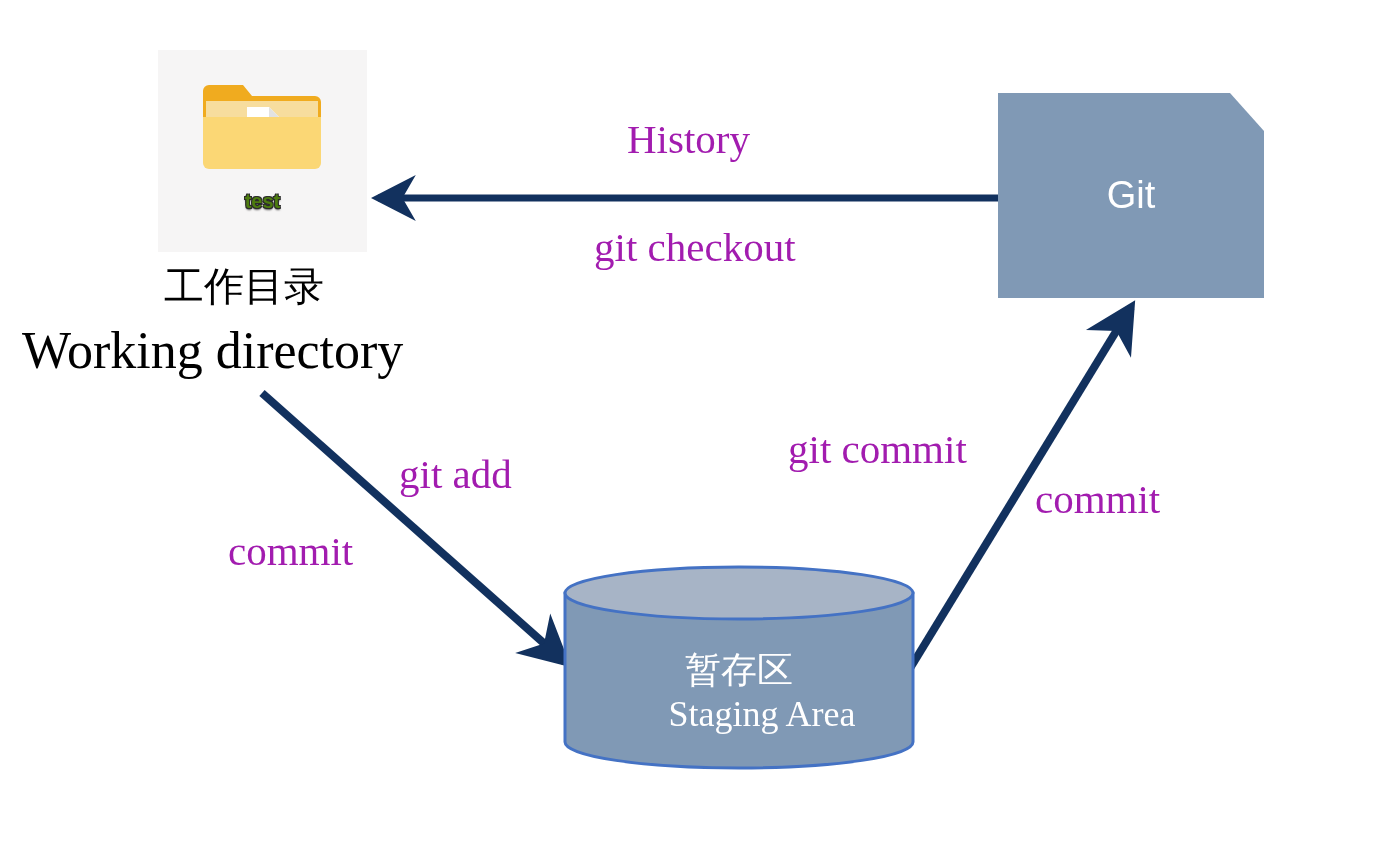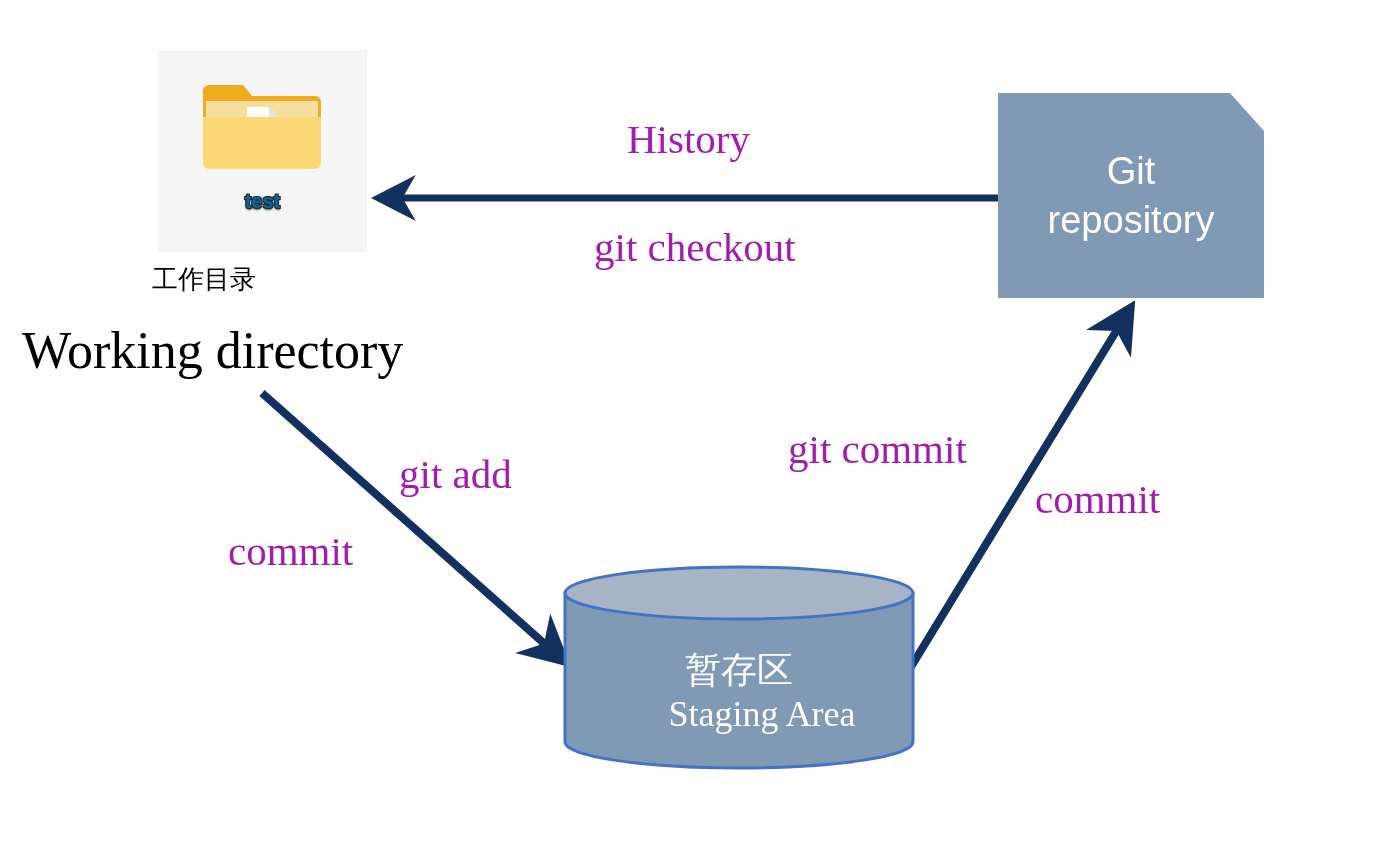--- a/index.html
+++ b/index.html
@@ -46,21 +46,21 @@
   }
   #wd-icon-label {
     position: absolute;
     left: 0;
     top: 140px;
     width: 209px;
     text-align: center;
     font-family: "Liberation Sans", "DejaVu Sans", sans-serif;
     font-size: 20px;
     font-weight: bold;
-    color: #0369a1;
+    color: #4d7c0f;
     text-shadow:
        1px  1px 0 #2b2b2b,
       -1px  1px 0 #2b2b2b,
        1px -1px 0 #2b2b2b,
       -1px -1px 0 #2b2b2b,
        0px  2px 2px rgba(0,0,0,.7);
     letter-spacing: 0px;
   }
 
   
@@ -70,23 +70,23 @@
     line-height: 1.05;
   }
   .label-black {
     color: #000000;
   }
   .label-blue {
     color: #a21caf;
   }
 
   #wd-cn {
-    left: 152px;
+    left: 164px;
     top: 266px;
-    font-size: 26px;
+    font-size: 40px;
   }
   #wd-en {
     left: 22px;
     top: 316px;
     font-size: 52px;
     margin-top: 8px;
   }
   #lbl-history {
     left: 627px;
     top: 118px;
@@ -226,21 +226,20 @@
 
   <div class="label label-blue" id="lbl-git-commit">git commit</div>
   <div class="label label-blue" id="lbl-commit-right">commit</div>
 
   <div id="git-repo">
     <svg viewBox="0 0 266 205" width="266" height="205" xmlns="http://www.w3.org/2000/svg">
       <path d="M0,0 H232 L266,38 V205 H0 Z" fill="#8099b5"></path>
     </svg>
     <div id="git-repo-text">
       <span>Git</span>
-      <span>repository</span>
     </div>
   </div>
 
   <div id="staging-area">
     <svg viewBox="0 0 352 205" width="352" height="205" xmlns="http://www.w3.org/2000/svg">
 
       <path d="M2,28 V177 a174,26 0 0 0 348,0 V28 Z" fill="#8099b5" stroke="#4472c4" stroke-width="3"></path>
 
       <ellipse cx="176" cy="28" rx="174" ry="26" fill="#a7b4c6" stroke="#4472c4" stroke-width="3"></ellipse>
     </svg>

